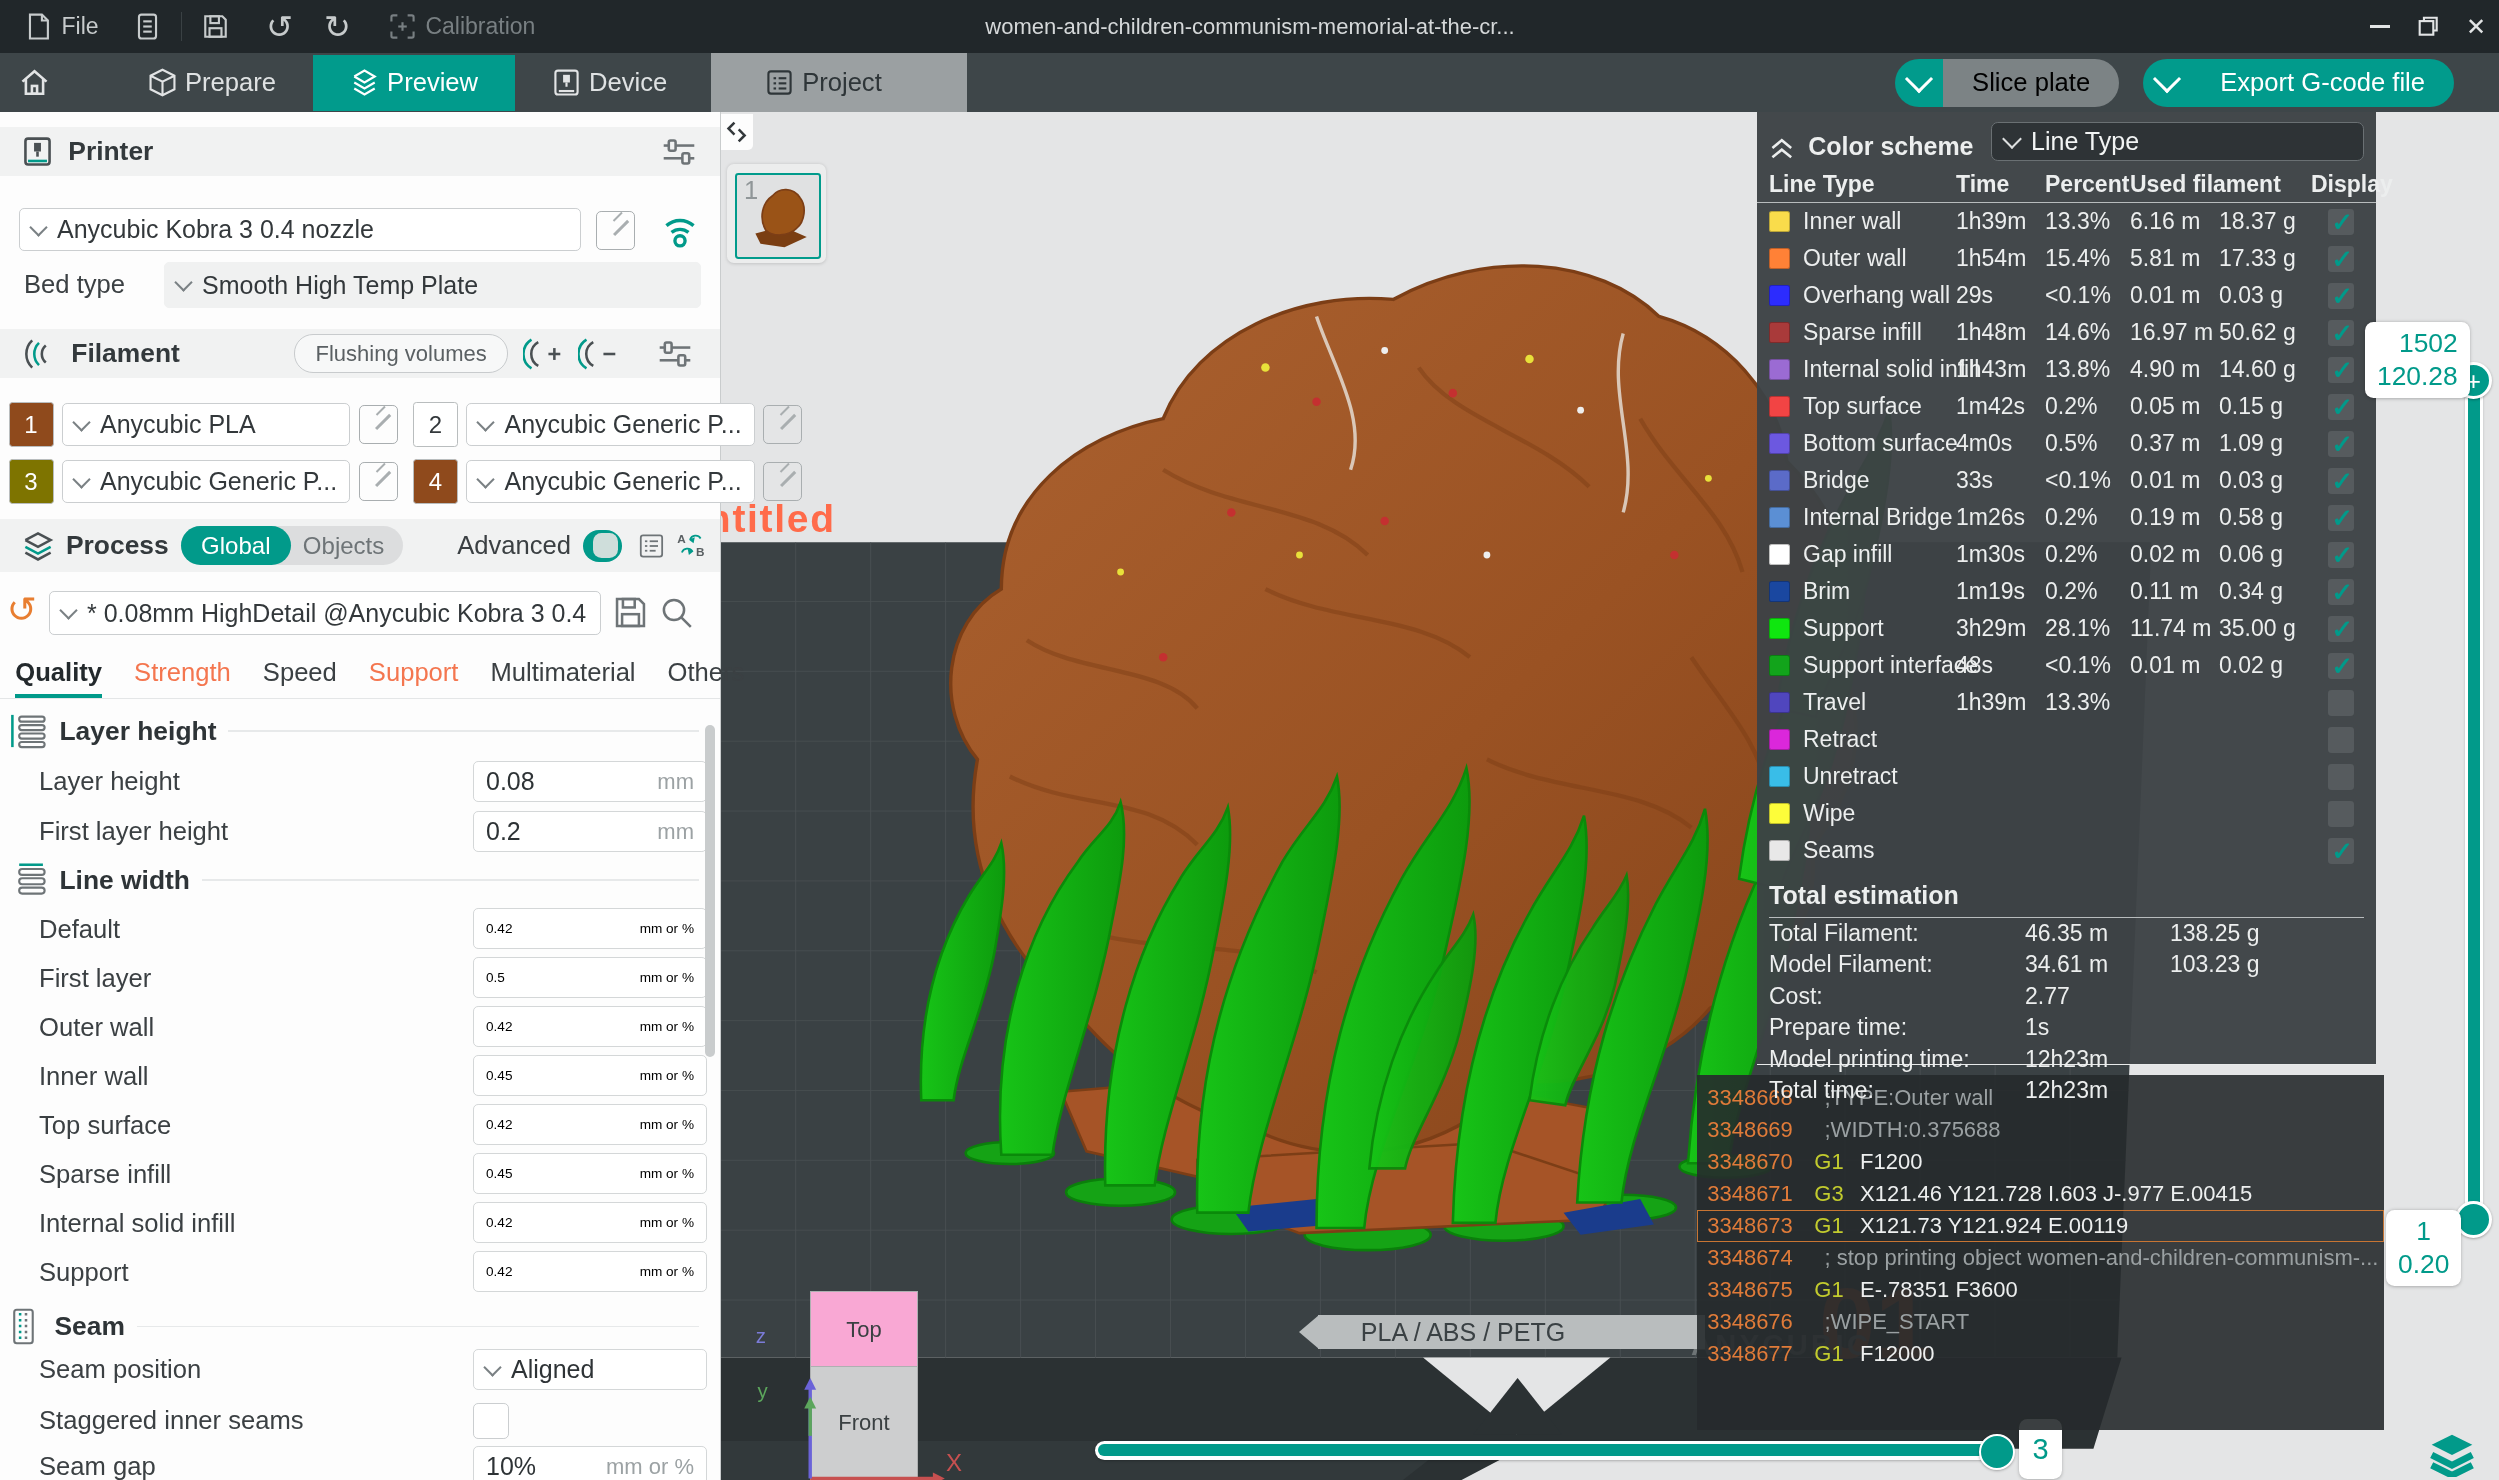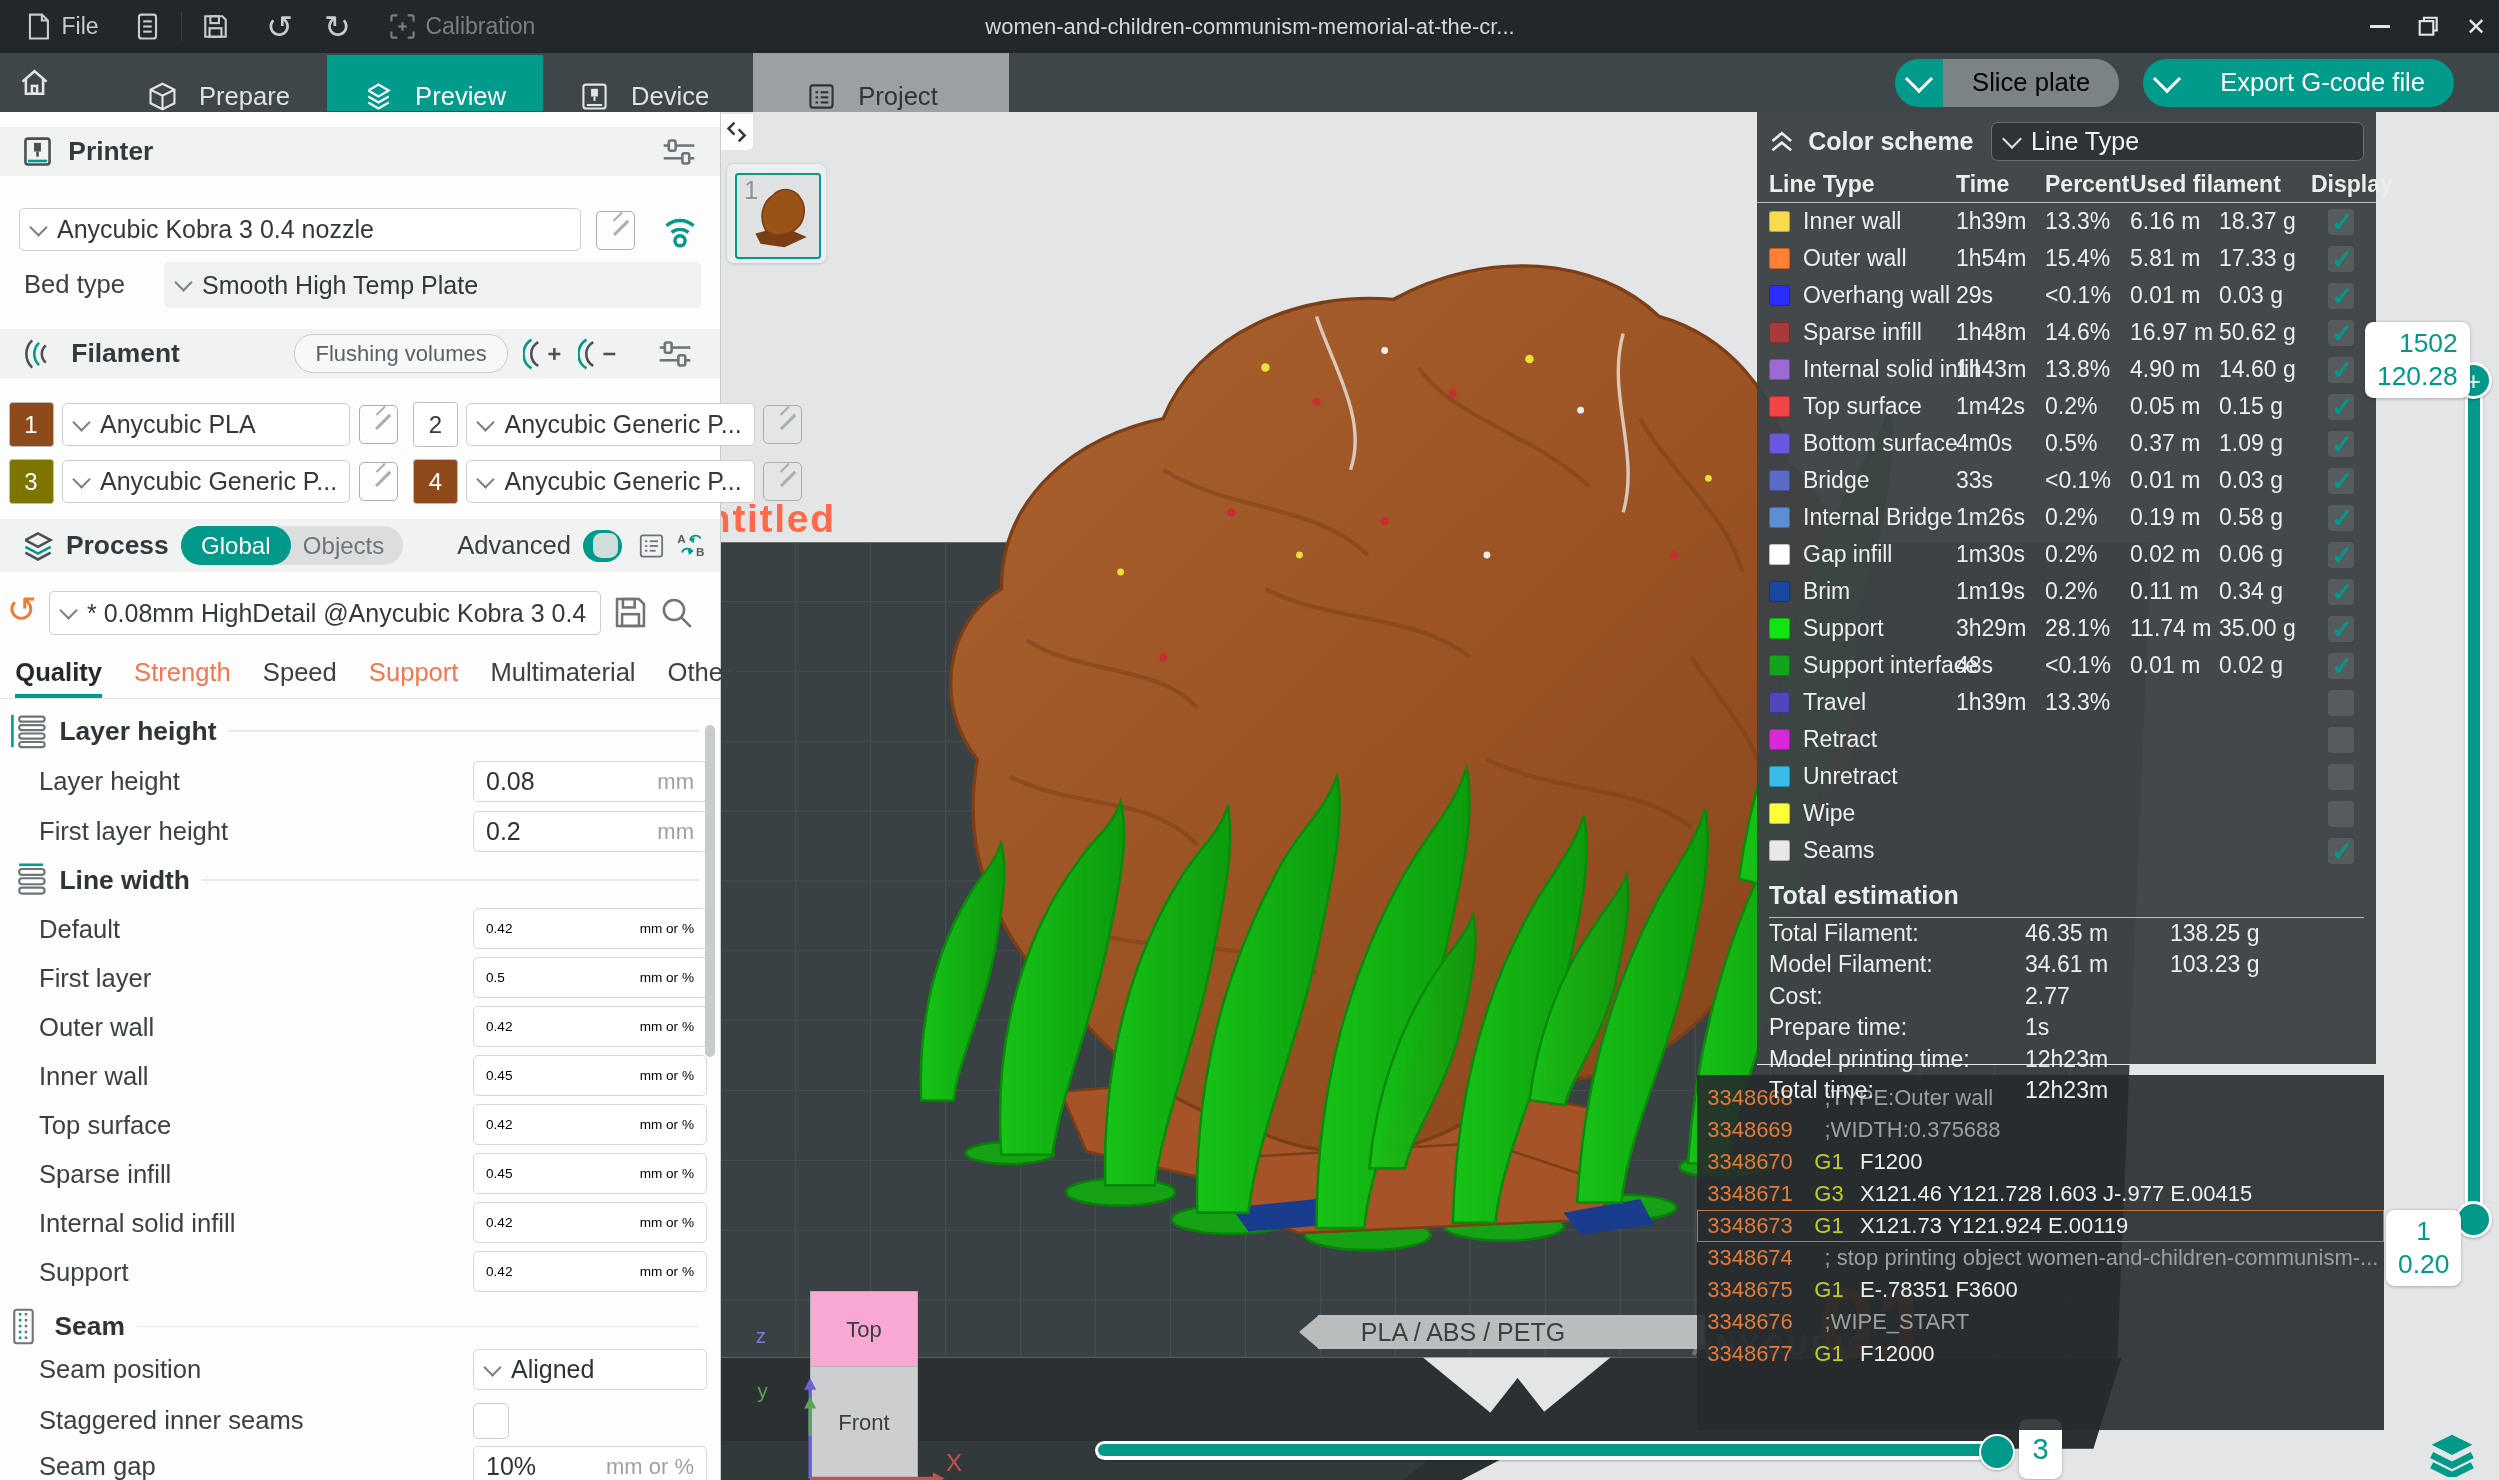--- a/index.html
+++ b/index.html
@@ -9,21 +9,21 @@
   
   #titlebar{left:0;top:0;width:2500px;height:53px;background:#21272A;color:#DADDDE;
             display:flex;align-items:center;}
   .tb-item{display:flex;align-items:center;gap:8.5px;color:#C7CBCC;font-size:23px;}
   .tb-ico{width:29px;height:29px;display:inline-block;}
   .tb-sep{width:1.7px;height:29px;background:#3A4144;margin:0 19px;}
   #win-title{position:absolute;left:50%;transform:translateX(-50%);font-size:22px;color:#D5D8D9;text-align:center;}
   .winbtn{width:48px;height:53px;display:flex;align-items:center;justify-content:center;color:#E2E4E5;font-size:24px;}
   
   #tabbar{left:0;top:53px;width:2500px;height:59px;background:#3E4649;display:flex;align-items:center;}
-  .maintab{height:56px;display:flex;align-items:flex-end;gap:22px;padding:0 37px;color:#DFE2E3;font-size:25.6px;}
+  .maintab{height:56px;display:flex;align-items:center;gap:8px;padding:0 37px;color:#DFE2E3;font-size:25.6px;}
   .maintab.active{background:#019B8C;color:#fff;}
   #project-block{height:59px;background:#9BA0A2;display:flex;align-items:center;}
   #project-block .maintab{color:#2E3538;}
   .pillbtn{height:48px;border-radius:24px;display:flex;align-items:stretch;overflow:hidden;font-size:25.6px;}
   .pill-cap{width:48px;background:#019B8C;display:flex;align-items:center;justify-content:center;}
   .pill-body{display:flex;align-items:center;padding:0 29px;}
   #slice-btn .pill-body{background:#7C8385;color:#000000;}
   #export-btn .pill-body{background:#019B8C;color:#fff;}
   .chev-dn{width:17px;height:17px;border-left:3.4px solid #fff;border-bottom:3.4px solid #fff;transform:rotate(-45deg);margin-top:-6.8px;}
   
@@ -58,21 +58,21 @@
   #vtrack{left:2465px;top:388px;width:12px;height:832px;background:#019A8A;border:3.4px solid #fff;border-radius:6.8px;box-shadow:0 0 2.6px rgba(0,0,0,.2);}
   .vhandle{left:2455px;width:31px;height:31px;border-radius:50%;background:#019A8A;border:3.4px solid #fff;box-shadow:0 0.9px 2.6px rgba(0,0,0,.3);
            color:#fff;font-size:25.6px;display:flex;align-items:center;justify-content:center;line-height:0;}
   .vbubble{background:#fff;border-radius:8.5px;box-shadow:0 0.9px 3.4px rgba(0,0,0,.25);color:#019A8A;
            display:flex;flex-direction:column;align-items:flex-end;justify-content:center;padding:5.1px 12px;font-size:26.4px;line-height:1.25;}
   #vbubble-top{left:2365px;top:322px;}
   #vbubble-bot{left:2386px;top:1210px;align-items:center;}
   
   #legend{left:1757px;top:112px;width:619px;height:952px;background:rgba(61,66,69,.97);color:#ECEEEE;
           border-bottom:1.7px solid #E8EAEA;z-index:20;}
-  #legend-head{display:flex;align-items:center;gap:13.6px;padding:10.2px 12px 5.1px 12px;}
+  #legend-head{display:flex;align-items:flex-end;gap:13.6px;padding:10.2px 12px 5.1px 12px;}
   #legend-head .title{font-size:25px;font-weight:bold;}
   #scheme-select{margin-left:3.4px;flex:1;height:37px;background:#2E3336;border:0.9px solid #6A7073;border-radius:6.8px;
                  display:flex;align-items:center;gap:12px;padding:0 13.6px;font-size:25px;color:#F2F4F4;}
   .sel-chev{width:12px;height:12px;border-left:2.6px solid #DDE0E0;border-bottom:2.6px solid #DDE0E0;transform:rotate(-45deg);margin-top:-5.1px;flex:none;}
   .lg-grid{display:grid;grid-template-columns:34px 153px 89px 85px 89px 92px 60px;align-items:center;padding:0 6.8px 0 12px;}
   #lg-colhead{height:36px;font-weight:bold;font-size:23px;border-bottom:1.7px solid #B8BCBD;}
   #lg-colhead div{white-space:nowrap;}
   .lg-row{height:37px;font-size:23px;}
   .chip{width:19px;height:19px;border-radius:2.6px;border:0.9px solid rgba(0,0,0,.25);}
   .lg-label,.lg-val{white-space:nowrap;overflow:visible;}

